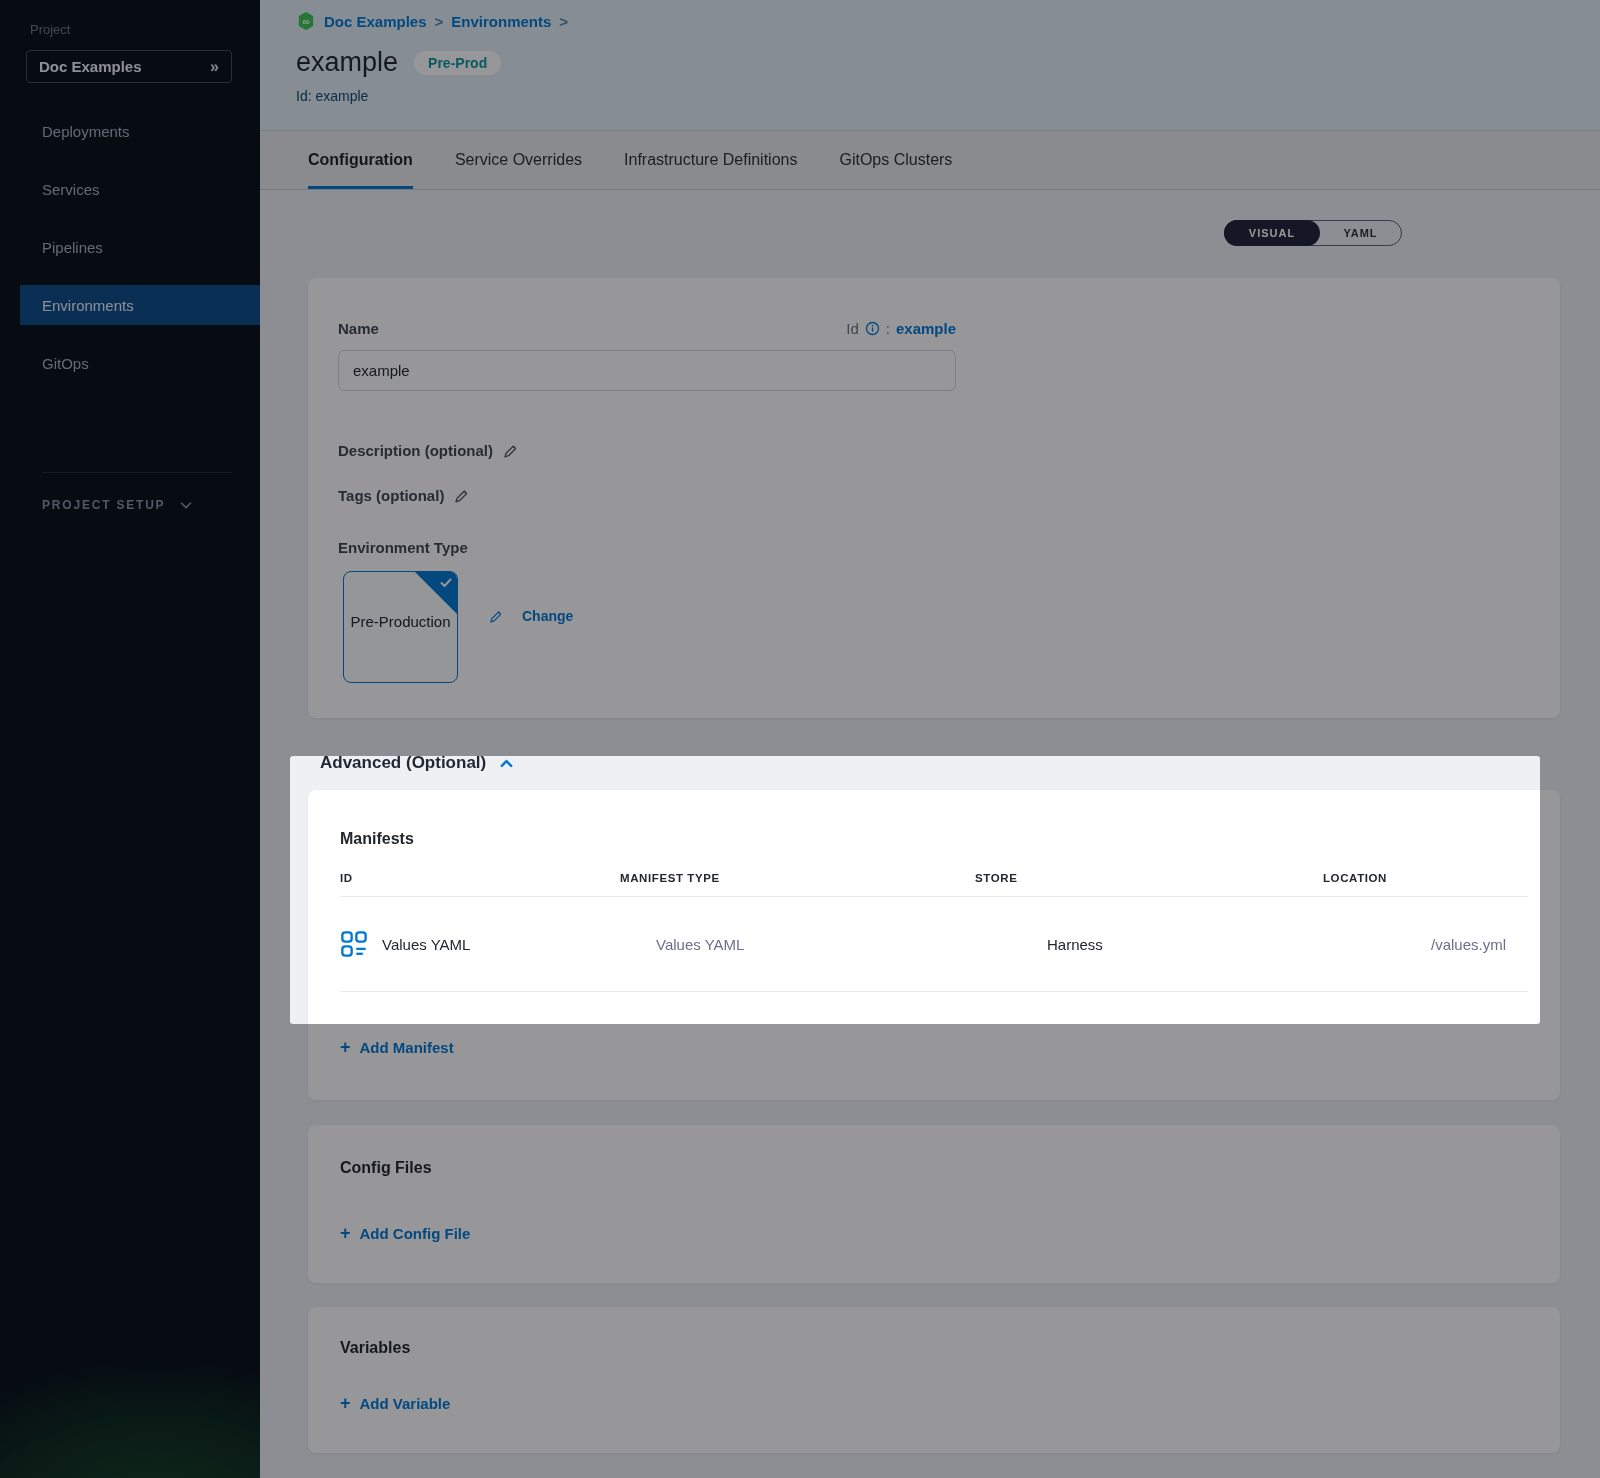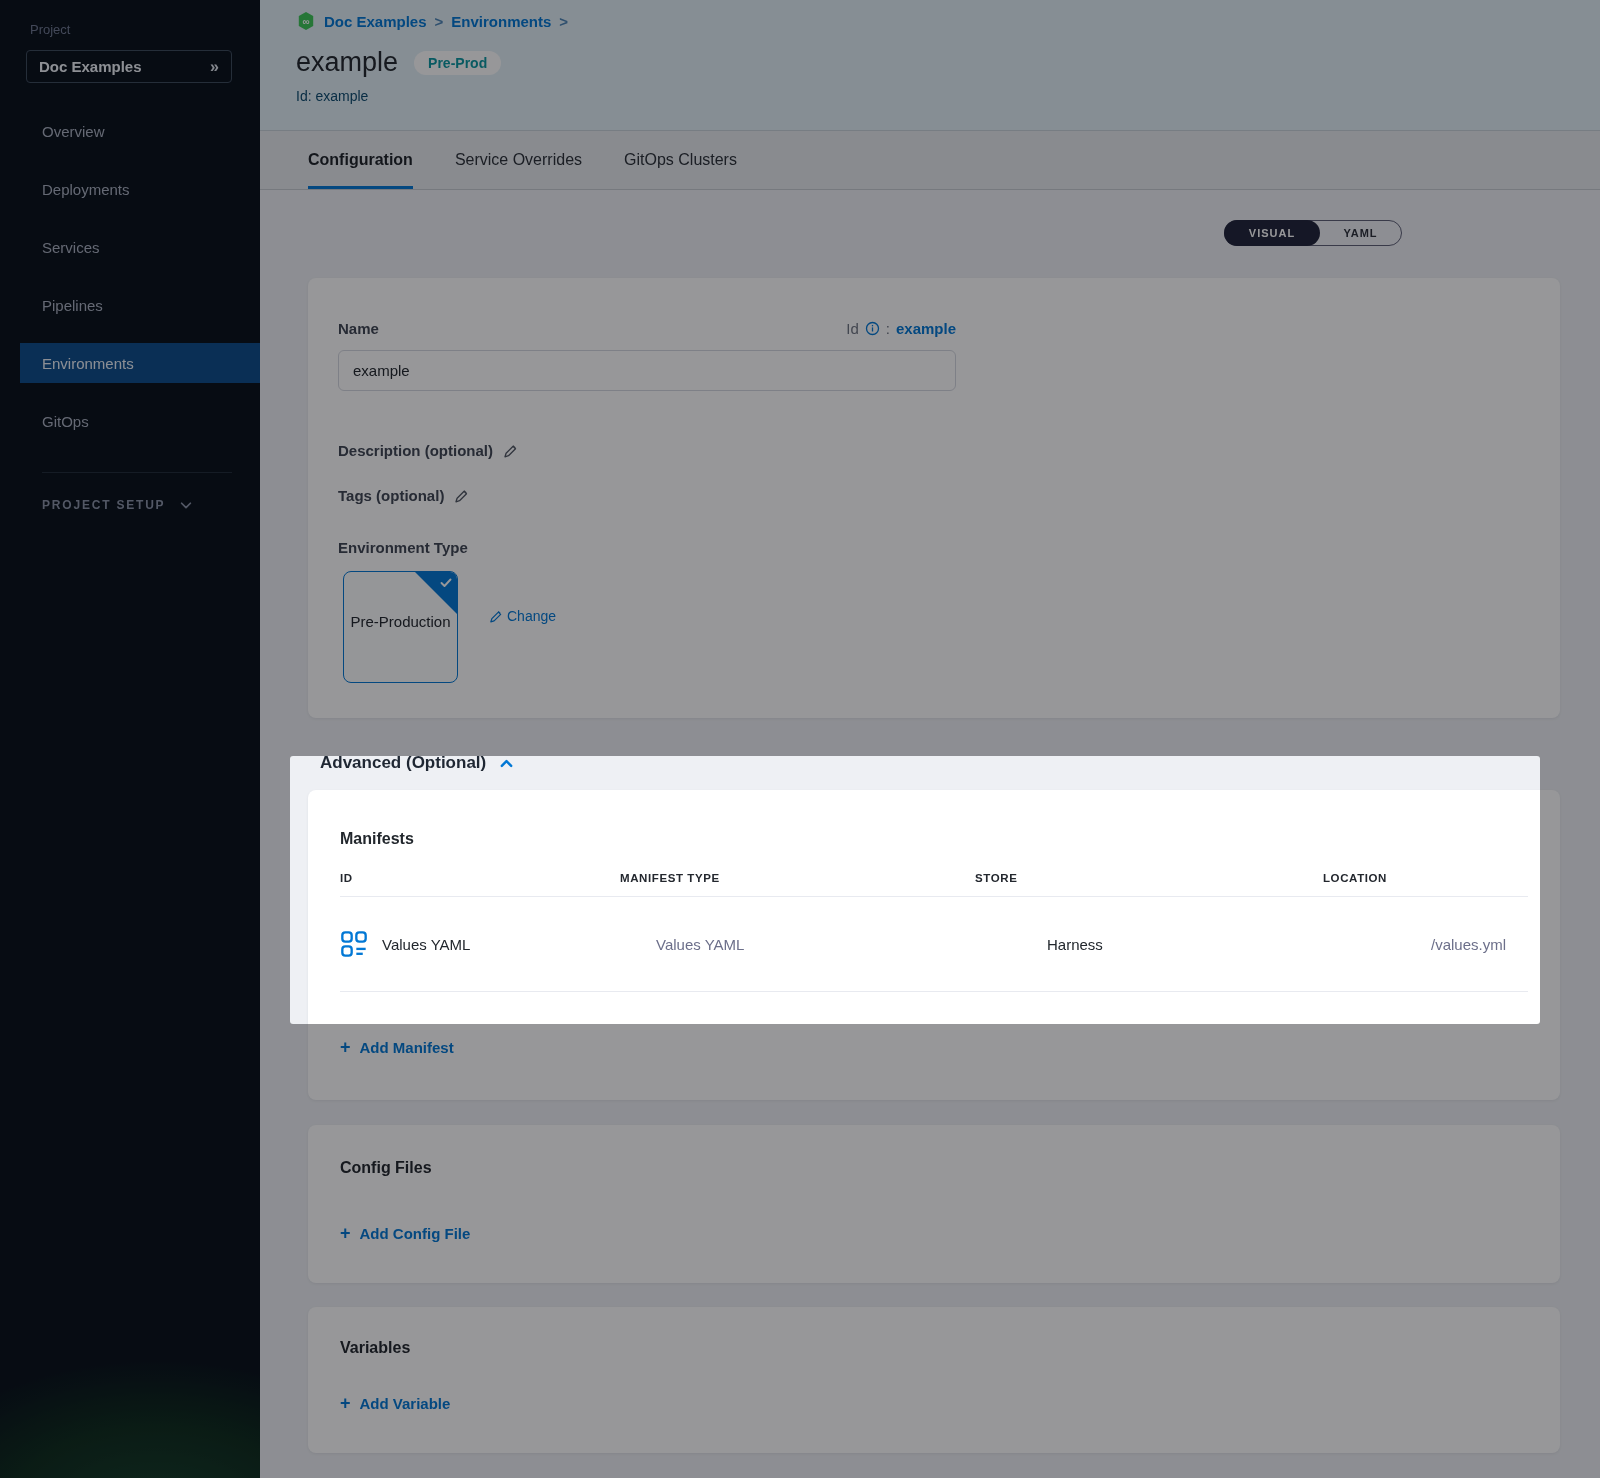--- a/index.html
+++ b/index.html
@@ -76,21 +76,21 @@
   .envtype-label { position:absolute; left:30px; top:261px; font-size:15px; font-weight:600; color:#3f4653; }
   .env-card { position:absolute; left:35px; top:293px; width:115px; height:112px;
               border:1.6px solid #0278d5; border-radius:8px; background:#fcfdfe;
               overflow:hidden; cursor:pointer; }
   .env-card .corner { position:absolute; top:0; right:0; width:0; height:0;
               border-top:42px solid #0278d5; border-left:42px solid transparent; }
   .env-card .check { position:absolute; top:6px; right:5px; }
   .env-card .env-text { position:absolute; left:0; right:0; top:38px; text-align:center;
               font-size:15px; color:#22272d; line-height:1.55; }
   .change-link { position:absolute; left:180px; top:330px; display:flex; align-items:center;
-              gap:4px; color:#0278d5; font-size:14px; font-weight:400; cursor:pointer; }
+              gap:19px; color:#0278d5; font-size:14px; font-weight:700; cursor:pointer; }
 
   .adv-head { position:absolute; left:60px; top:563px; display:flex; align-items:center;
               gap:12px; font-size:17px; font-weight:700; color:#1f2733; cursor:pointer; }
 
   .section-title { font-size:16px; font-weight:700; color:#22272d; }
   .man-title { position:absolute; left:32px; top:40px; }
   .man-table { position:absolute; left:32px; right:32px; top:70px; }
   .t-head, .t-row { display:grid; grid-template-columns:280px 355px 348px 1fr; align-items:center; }
   .t-head { height:36px; }
   .th { font-size:11.5px; font-weight:700; letter-spacing:.6px; color:#23272e; }
@@ -118,23 +118,20 @@
 <div class="stage">
 
   <aside class="sidebar">
     <div class="hill"></div>
     <div class="proj-label">Project</div>
     <div class="proj-select">
       <span>Doc Examples</span>
       <span class="glyph">»</span>
     </div>
     <nav class="nav">
-      <div class="nav-item">
-          <span>Overview</span>
-        </div>
       <div class="nav-item">
           <span>Deployments</span>
         </div>
       <div class="nav-item">
           <span>Services</span>
         </div>
       <div class="nav-item">
           <span>Pipelines</span>
         </div>
       <div class="nav-item active">
@@ -172,20 +169,23 @@
       </div>
       <div class="id-line">Id: example</div>
     </header>
 
     <div class="tabbar">
       <div class="tab active">
           <span>Configuration</span>
         </div>
       <div class="tab">
           <span>Service Overrides</span>
+        </div>
+      <div class="tab">
+          <span>Infrastructure Definitions</span>
         </div>
       <div class="tab">
           <span>GitOps Clusters</span>
         </div>
     </div>
 
     <div class="content">
 
       <div class="view-toggle">
         <div class="seg seg-visual">VISUAL</div>

